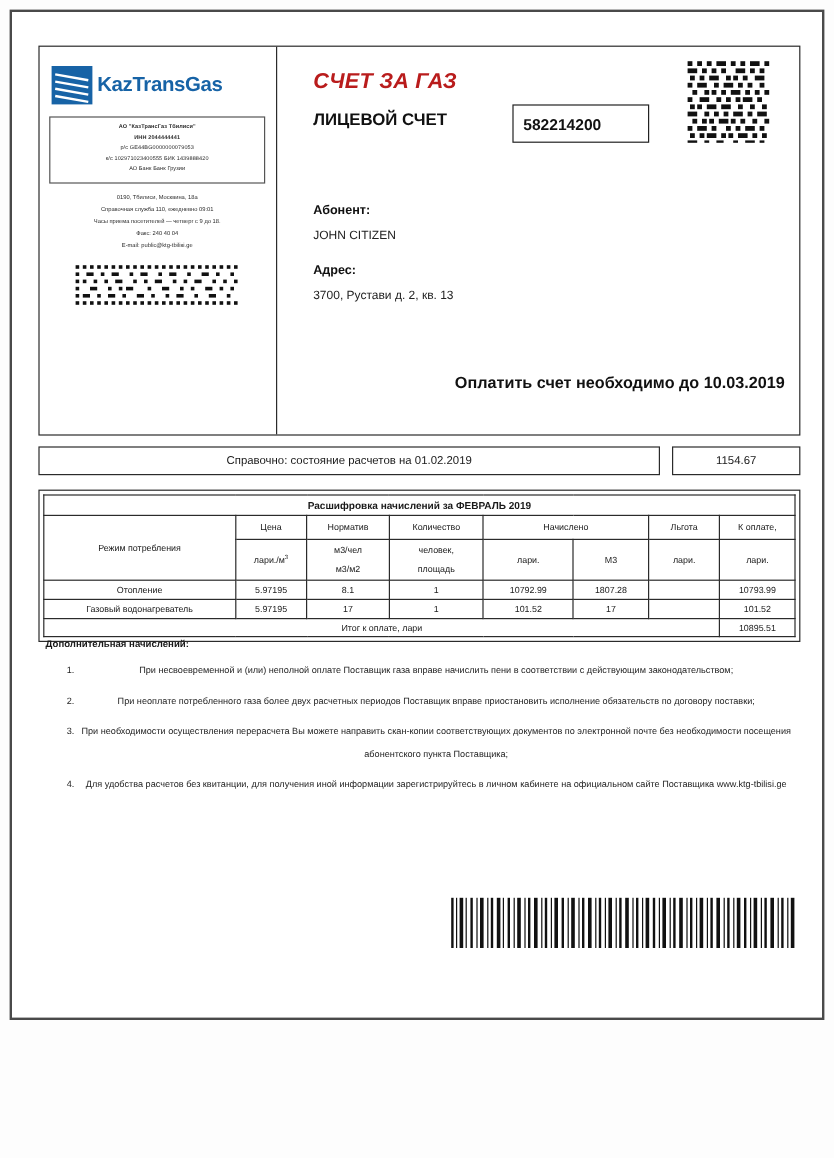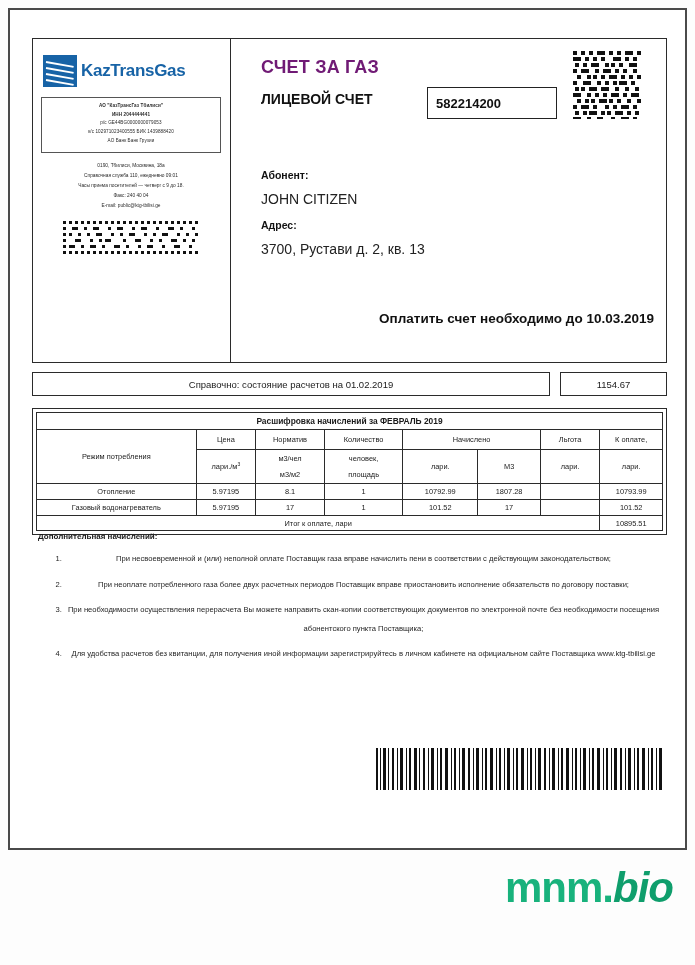--- a/index.html
+++ b/index.html
@@ -94,53 +94,54 @@
   .barcode-2d {
     position: absolute; left: 28px; top: 180px;
     width: 140px; height: 40px;
   }
   .top-right {
     position: absolute;
     left: 198px; top: 0; right: 0; height: 100%;
   }
   .bill-title {
     position: absolute; left: 30px; top: 18px;
-    font-size: 18px; font-weight: bold; color: #701a75;
+    font-size: 18px; font-weight: bold; color: #b91c1c;
     letter-spacing: 0.2px;
+    font-style: italic;
   }
   .bill-subtitle {
     position: absolute; left: 30px; top: 52px;
     font-size: 14px; font-weight: bold; color: #111;
   }
   .date-box {
     position: absolute; left: 196px; top: 12px;
     width: 110px; height: 26px;
     border: 1.5px solid #222;
     display: flex; align-items: center; justify-content: center;
     font-size: 11.5px; color: #111; font-weight: bold;
   }
   .account-box {
     position: absolute; left: 196px; top: 48px;
-    width: 130px; height: 32px;
+    width: 114px; height: 32px;
     border: 1.5px solid #222;
     display: flex; align-items: center;
     padding-left: 8px;
     font-size: 13px; color: #111; font-weight: bold;
   }
   .qr {
     position: absolute; left: 340px; top: 10px;
     width: 72px; height: 72px;
   }
   .field-label {
     position: absolute;
     font-size: 10.5px; font-weight: bold; color: #111;
   }
   .field-value {
     position: absolute;
-    font-size: 14px; color: #222;
+    font-size: 10px; color: #222;
   }
   .due-line {
     position: absolute; right: 12px; top: 272px;
     font-size: 13.5px; font-weight: bold; color: #111;
     white-space: nowrap;
   }
 
   
   .balance-row {
     position: absolute; left: 8px; top: 342px;
@@ -642,17 +643,14 @@
               <rect x="277" y="0" width="2" height="42"></rect>
               <rect x="282" y="0" width="1" height="42"></rect>
               <rect x="285" y="0" width="3" height="42"></rect>
           </g>
         </svg>
       </div>
 
     </div>
   </div>
 
-  <div class="watermark">
-    <span>mnm.</span><span class="bio">bio</span>
-  </div>
 
 </div>
 
 </body></html>

